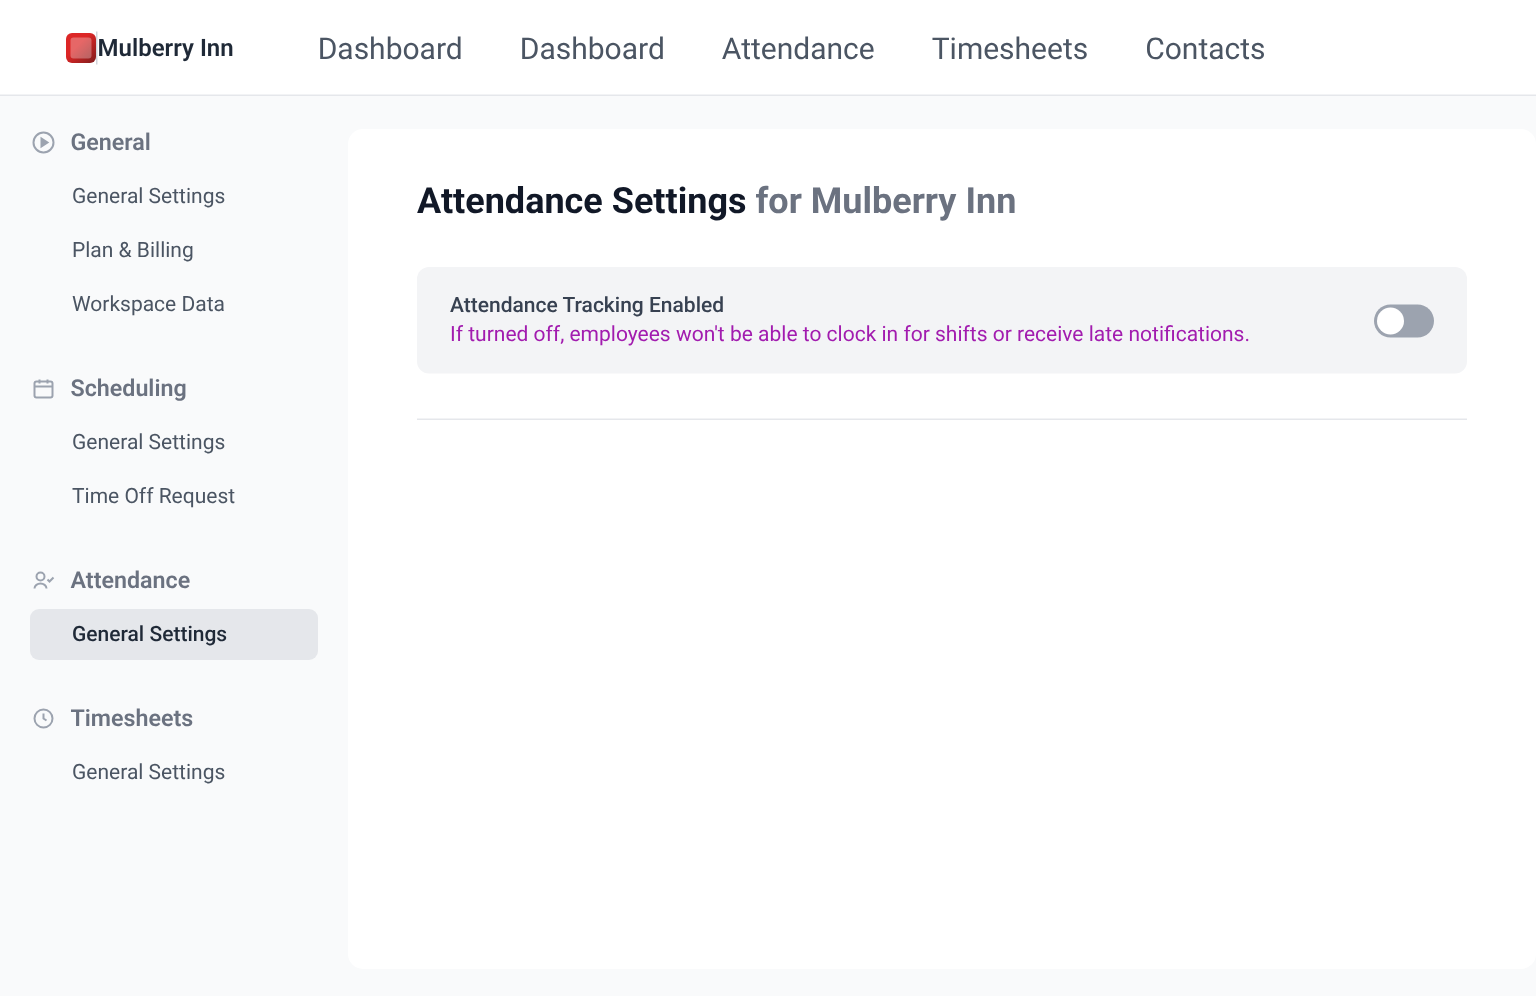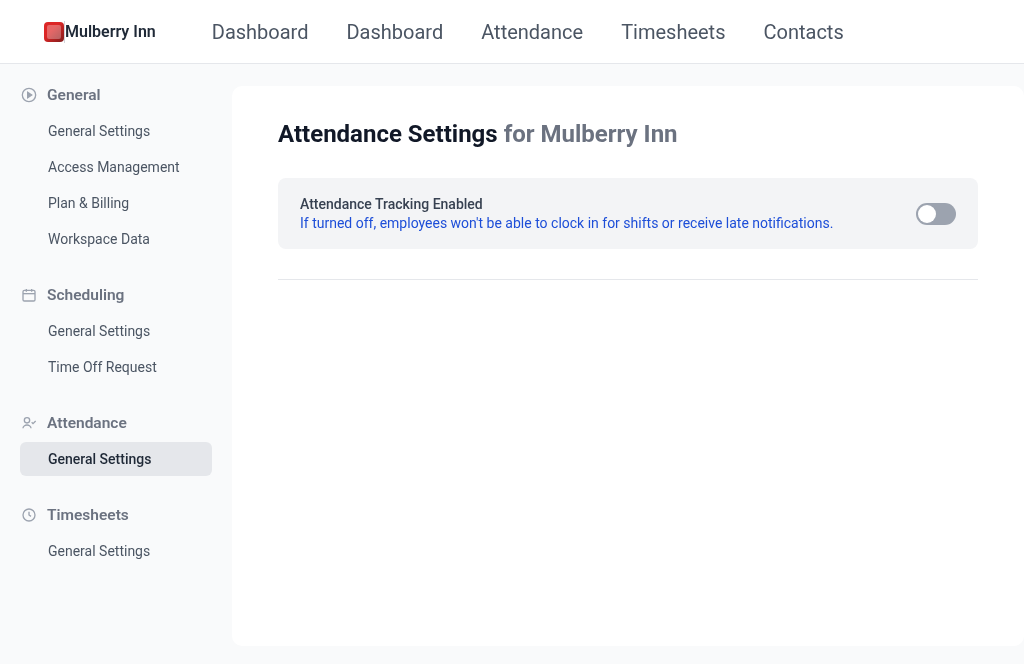--- a/index.html
+++ b/index.html
@@ -130,21 +130,21 @@
       margin-bottom: 30px;
     }
     .setting-text .label {
       font-size: 14px;
       color: #374151;
       font-weight: 500;
       margin-bottom: 3px;
     }
     .setting-text .desc {
       font-size: 14px;
-      color: #1d4ed8;
+      color: #a21caf;
       text-align: center;
     }
     .toggle {
       width: 40px;
       height: 22px;
       background: #9ca3af;
       border-radius: 11px;
       position: relative;
       cursor: pointer;
     }
@@ -211,21 +211,20 @@
       <div class="side-header">
         <span class="icon">
           <svg width="16" height="16" viewBox="0 0 24 24" fill="none" stroke="currentColor" stroke-width="2">
               <circle cx="12" cy="12" r="10"></circle>
               <polygon points="10,8 16,12 10,16" fill="currentColor"></polygon>
             </svg>
         </span>
         <span>General</span>
       </div>
       <div class="side-item">General Settings</div>
-      <div class="side-item">Access Management</div>
       <div class="side-item">Plan &amp; Billing</div>
       <div class="side-item">Workspace Data</div>
     </div>
 
     <div class="side-section">
       <div class="side-header">
         <span class="icon">
           <svg width="16" height="16" viewBox="0 0 24 24" fill="none" stroke="currentColor" stroke-width="2">
               <rect x="3" y="5" width="18" height="16" rx="2"></rect>
               <line x1="3" y1="10" x2="21" y2="10"></line>

